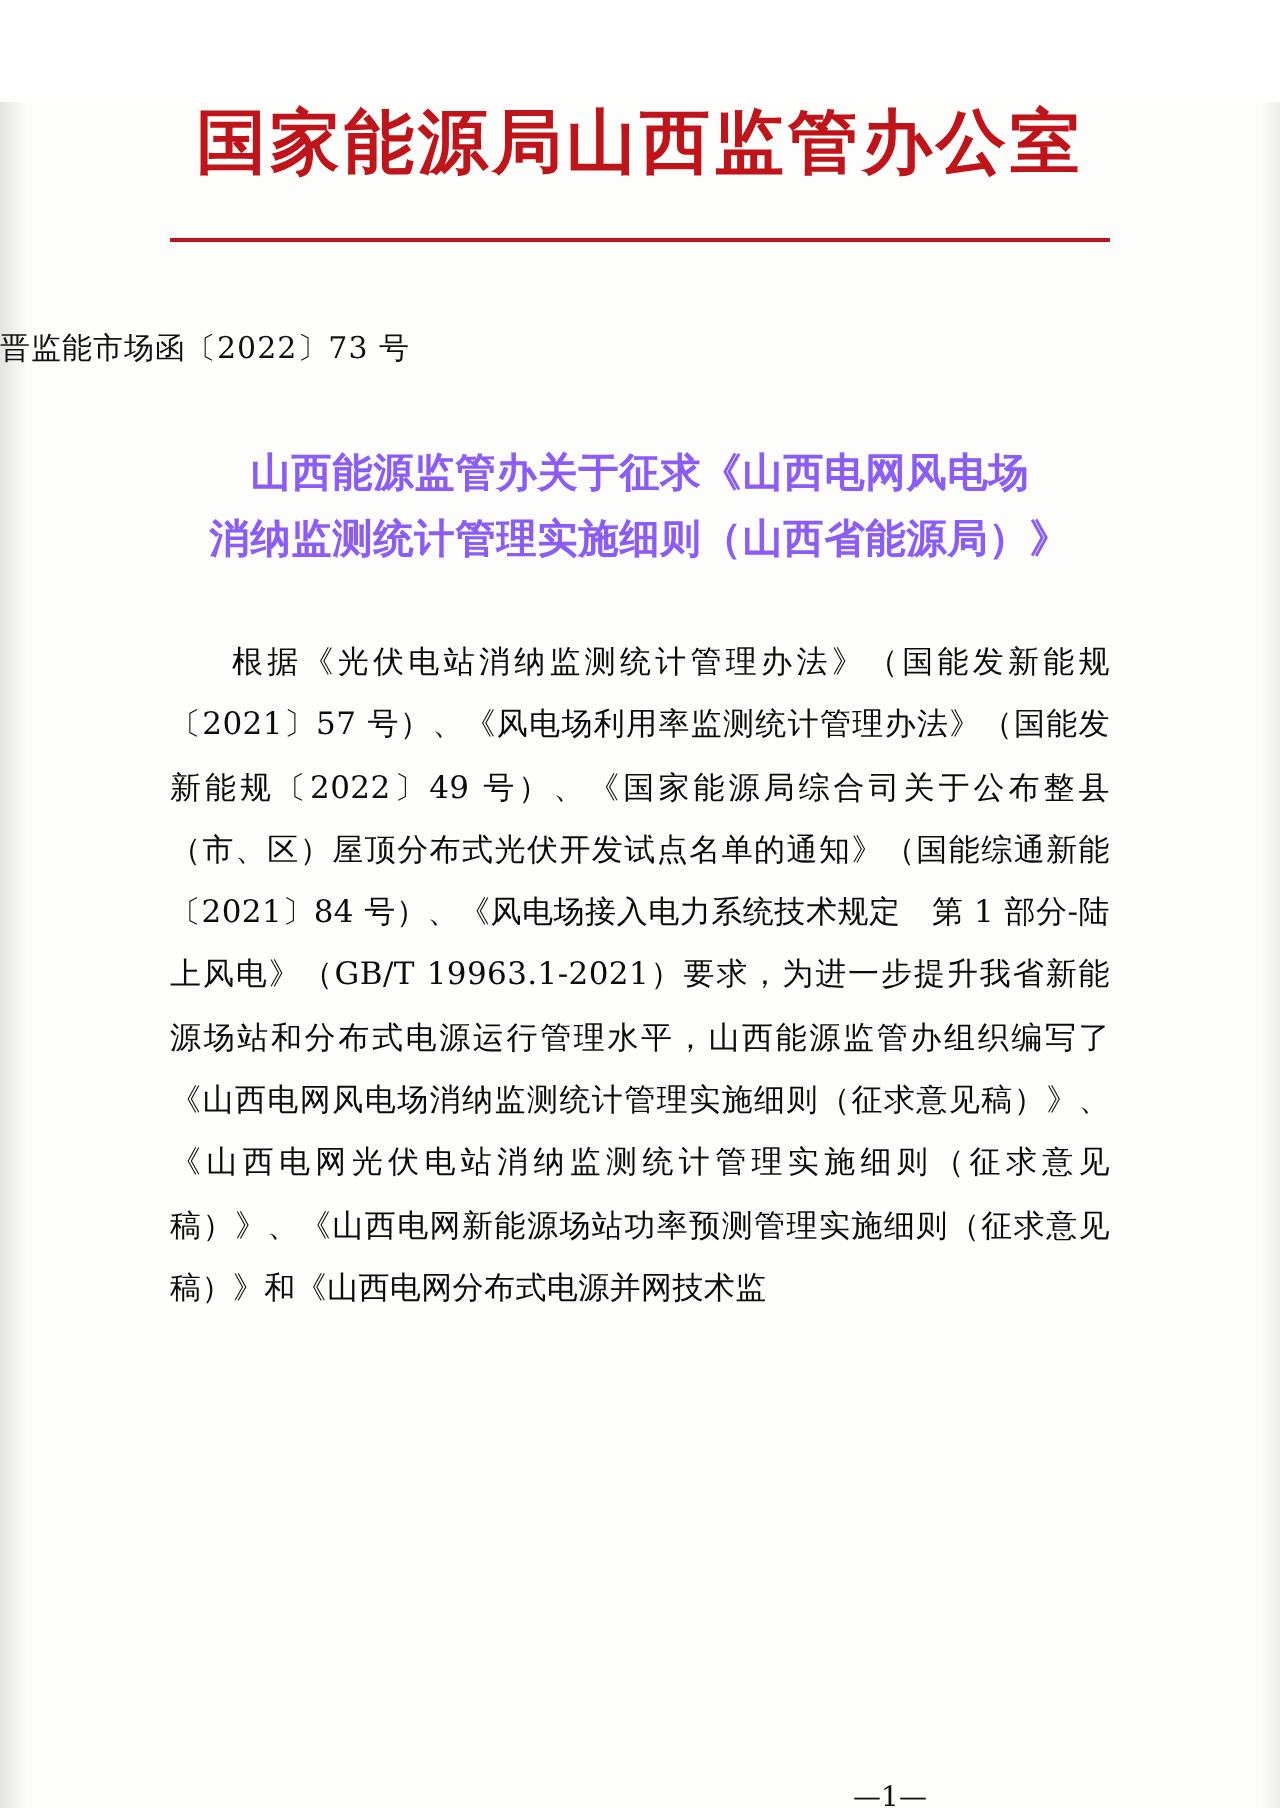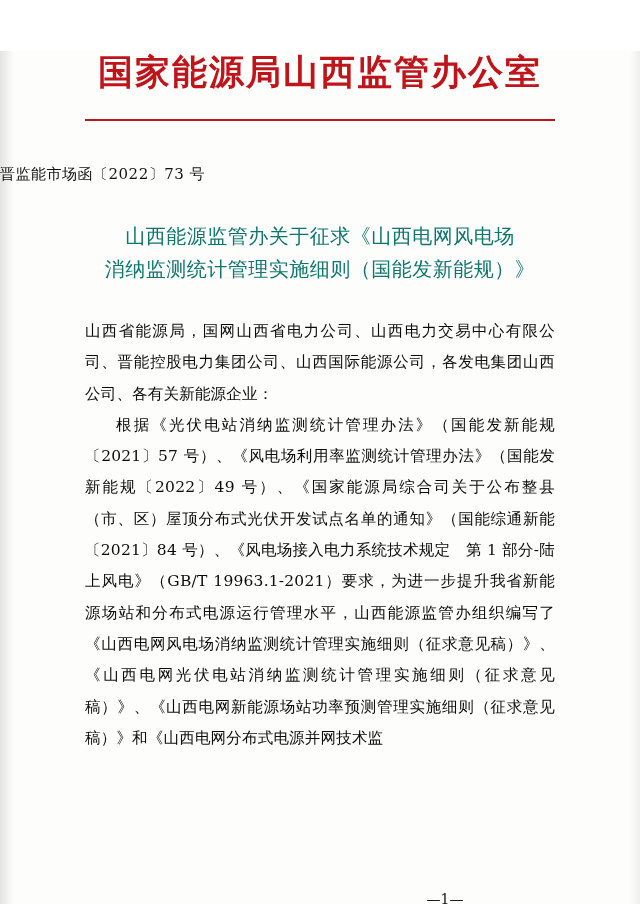--- a/index.html
+++ b/index.html
@@ -43,23 +43,23 @@
     text-align: left;
     font-size: 15px;
     color: #111111;
     letter-spacing: 0.5px;
   }
   .doc-title {
     margin: 36px auto 0 auto;
     width: 470px;
     text-align: center;
     font-size: 20px;
-    font-weight: normal;
+    font-weight: bold;
     line-height: 1.65;
-    color: #0f766e;
+    color: #8b5cf6;
     letter-spacing: 0.5px;
   }
   .body-text {
     margin: 30px auto 0 auto;
     width: 470px;
     font-size: 15.5px;
     line-height: 2.02;
     color: #0c0c0c;
     text-align: justify;
     text-justify: inter-ideograph;
@@ -109,23 +109,22 @@
   <div class="edge-shadow-right"></div>
 
   <div class="masthead">国家能源局山西监管办公室</div>
 
   <div class="red-rule"></div>
 
   <div class="doc-number">晋监能市场函〔2022〕73 号</div>
 
   <div class="doc-title">
     <div>山西能源监管办关于征求《山西电网风电场</div>
-    <div>消纳监测统计管理实施细则（国能发新能规）》</div>
+    <div>消纳监测统计管理实施细则（山西省能源局）》</div>
   </div>
 
   <div class="body-text">
-    <p>山西省能源局，国网山西省电力公司、山西电力交易中心有限公司、晋能控股电力集团公司、山西国际能源公司，各发电集团山西公司、各有关新能源企业：</p>
     <p class="indent">根据《光伏电站消纳监测统计管理办法》（国能发新能规〔2021〕57 号）、《风电场利用率监测统计管理办法》（国能发新能规〔2022〕49 号）、《国家能源局综合司关于公布整县（市、区）屋顶分布式光伏开发试点名单的通知》（国能综通新能〔2021〕84 号）、《风电场接入电力系统技术规定　第 1 部分-陆上风电》（GB/T 19963.1-2021）要求，为进一步提升我省新能源场站和分布式电源运行管理水平，山西能源监管办组织编写了《山西电网风电场消纳监测统计管理实施细则（征求意见稿）》、《山西电网光伏电站消纳监测统计管理实施细则（征求意见稿）》、《山西电网新能源场站功率预测管理实施细则（征求意见稿）》和《山西电网分布式电源并网技术监</p>
   </div>
 
   <div class="page-number">—1—</div>
 
 </div>
 
 </body></html>

